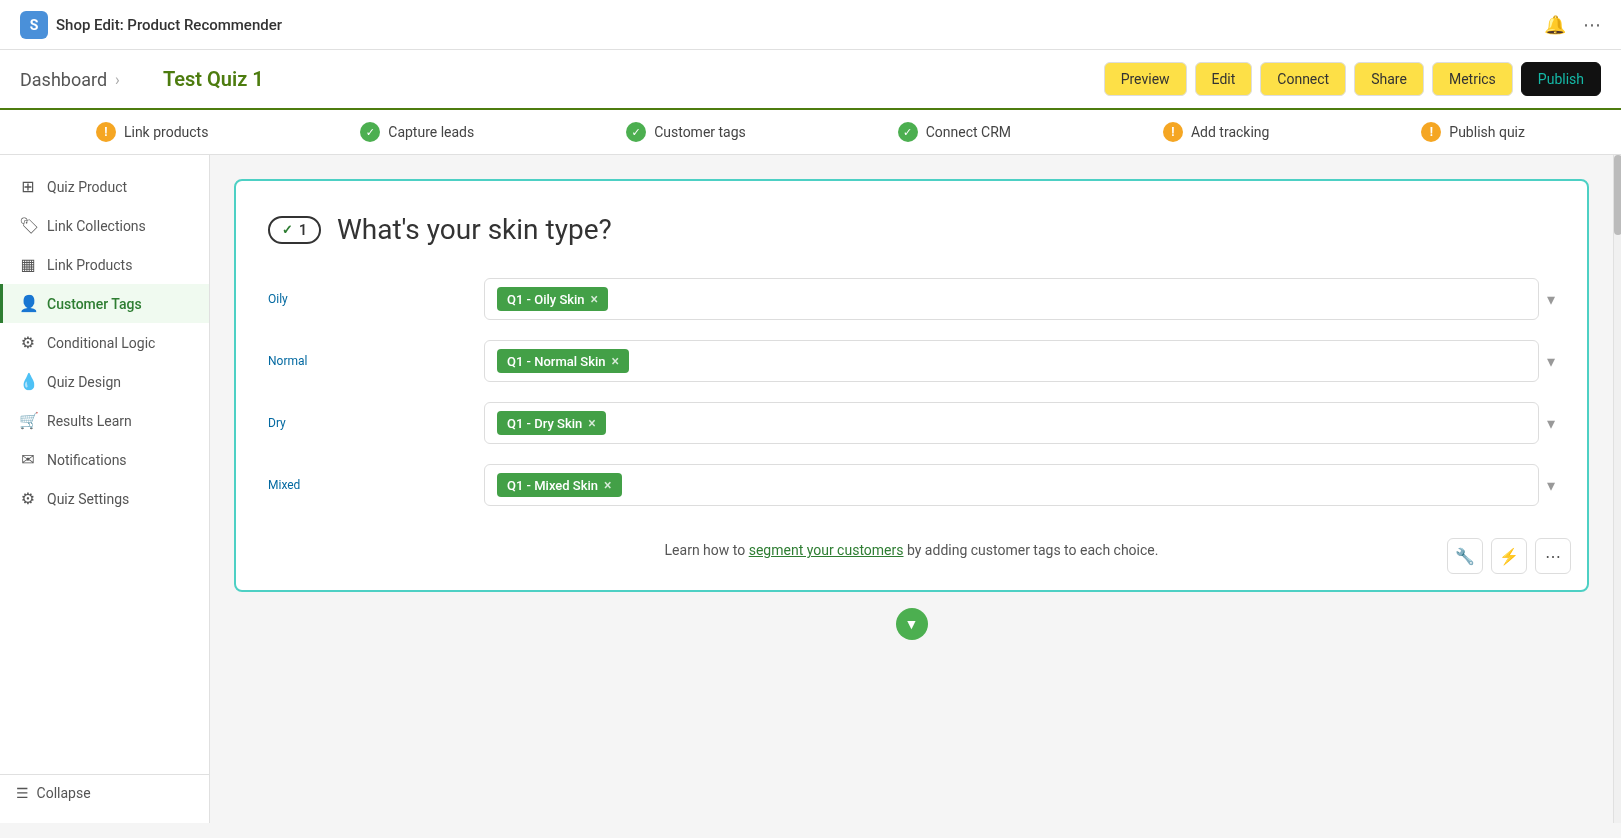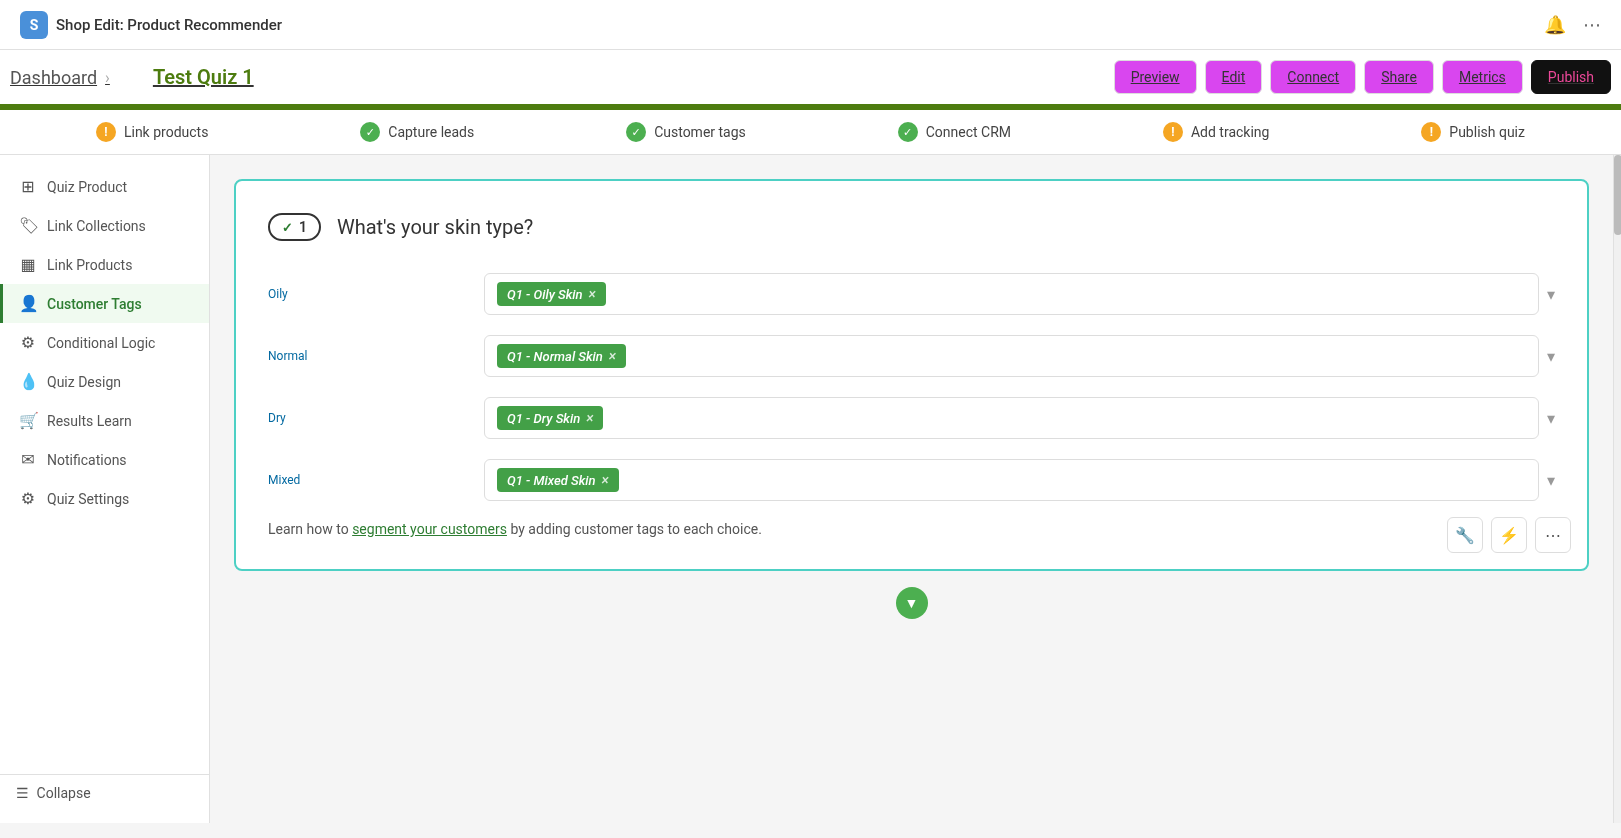--- a/index.html
+++ b/index.html
@@ -43,25 +43,24 @@
     .top-bar-icon {
       font-size: 18px;
       color: #666;
       cursor: pointer;
     }
 
     
     .header {
       display: flex;
       align-items: center;
-      padding: 0 10px;
+      padding: 0 20px;
       height: 60px;
       background: #fff;
-      border-bottom: 6px solid #4d7c0f;
-      text-decoration: underline;
+      border-bottom: 2px solid #4d7c0f;
     }
     .breadcrumb {
       display: flex;
       align-items: center;
       gap: 8px;
       font-size: 16px;
     }
     .breadcrumb-dashboard {
       color: #555;
       font-size: 18px;
@@ -75,28 +74,28 @@
     .header-actions {
       margin-left: auto;
       display: flex;
       align-items: center;
       gap: 8px;
     }
     .btn {
       padding: 8px 16px;
       border-radius: 6px;
       border: 1px solid #ddd;
-      background: #d946ef;
+      background: #fde047;
       cursor: pointer;
       font-size: 14px;
       color: #333;
     }
     .btn-primary {
       background: #111;
-      color: #ec4899;
+      color: #14b8a6;
       border-color: #111;
     }
 
     
     .steps-bar {
       display: flex;
       align-items: center;
       justify-content: space-around;
       background: #fff;
       border-bottom: 1px solid #e0e0e0;
@@ -217,21 +216,21 @@
       border-radius: 20px;
       padding: 4px 12px;
       font-size: 14px;
       font-weight: 600;
     }
     .question-badge-check {
       color: #2e7d32;
       font-size: 13px;
     }
     .question-text {
-      font-size: 20px;
+      font-size: 28px;
       color: #333;
     }
 
     
     .answer-row {
       display: flex;
       align-items: center;
       margin-bottom: 20px;
     }
     .answer-label {
@@ -253,39 +252,39 @@
     .tag {
       display: inline-flex;
       align-items: center;
       gap: 6px;
       background: #43a047;
       color: #fff;
       border-radius: 4px;
       padding: 4px 10px;
       font-size: 13px;
       font-weight: 500;
-      font-style: italic;
     }
     .tag-close {
       cursor: pointer;
       font-size: 14px;
       opacity: 0.8;
     }
     .answer-dropdown {
       margin-left: 8px;
       color: #999;
       font-size: 16px;
       cursor: pointer;
     }
 
     
     .footer-note {
-      margin-top: 20px;
+      margin-top: 36px;
       font-size: 14px;
       color: #555;
+      text-align: center;
     }
     .footer-note a {
       color: #2e7d32;
       text-decoration: underline;
     }
 
     
     .card-toolbar {
       position: absolute;
       bottom: 16px;

